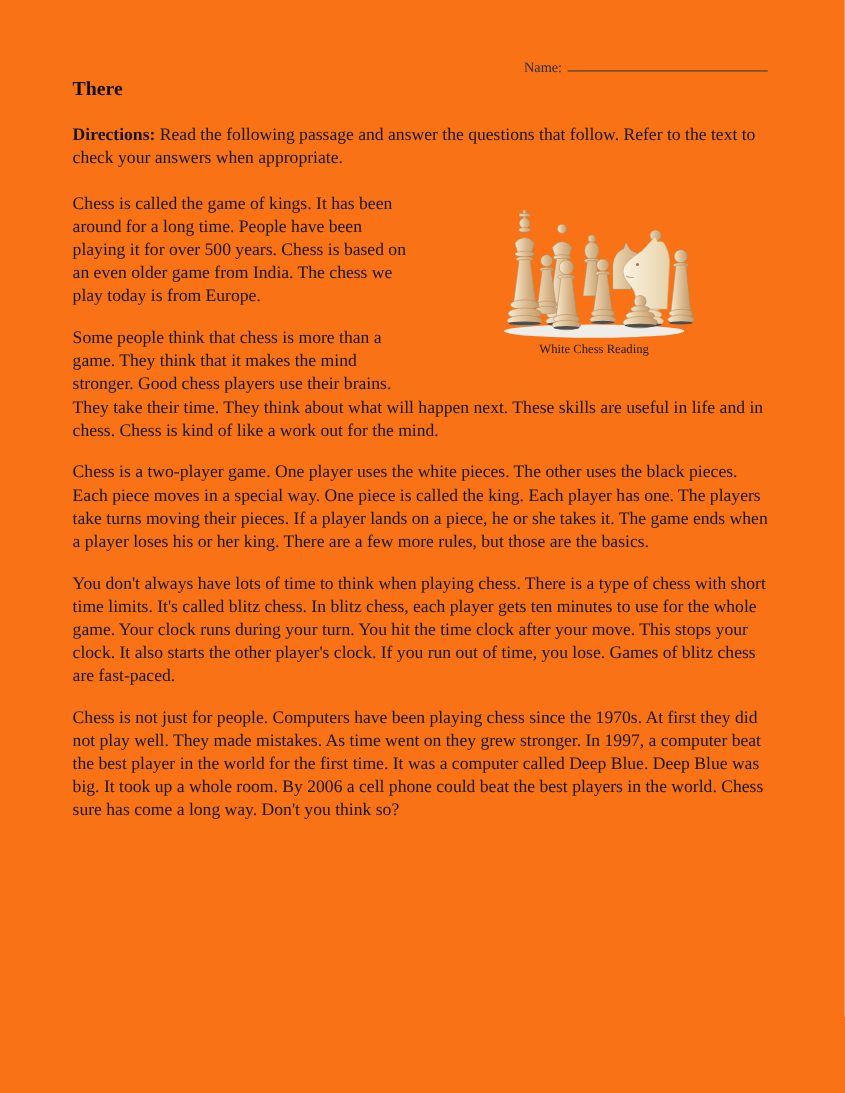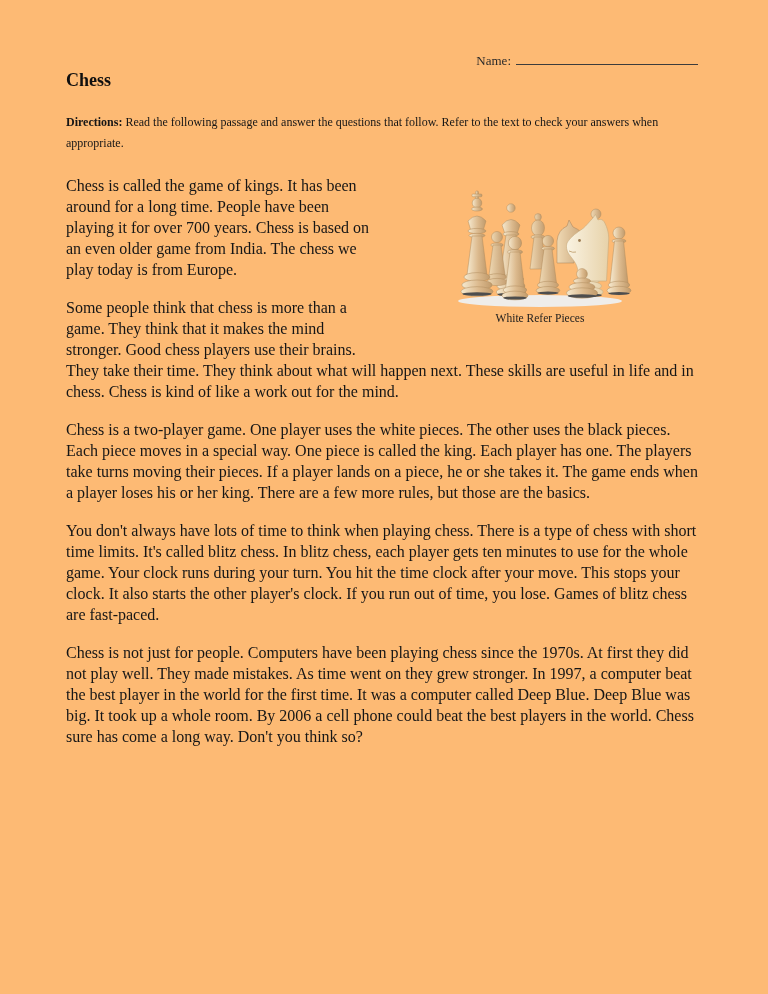--- a/index.html
+++ b/index.html
@@ -6,21 +6,21 @@
   body {
     width:768px; height:994px;
     font-family:"Liberation Serif", serif;
     color:#161616;
     overflow:hidden;
   }
   .page {
     box-sizing:border-box;
     width:768px; height:994px;
     padding:52px 68px 0 66px;
-    background:#fdba74;
+    background:#f97316;
   }
   .name-row {
     text-align:right;
     font-size:13px;
     line-height:16px;
     padding-right:2px;
     color:#2a2a2a;
   }
   .name-line {
     display:inline-block;
@@ -33,21 +33,21 @@
   h1.title, h2.subtitle {
     font-size:18px;
     line-height:23px;
     font-weight:bold;
     margin:0;
     color:#0f0f0f;
   }
   h1.title { margin-top:7px; }
   .directions {
     margin:20px 0 0 0;
-    font-size:12px;
+    font-size:16px;
     line-height:21px;
   }
   .passage {
     margin-top:21px;
     font-size:16px;
     line-height:21px;
   }
   .passage p { margin:0 0 17px 0; }
   .passage p:last-child { margin-bottom:0;font-family:Liberation Serif, serif; }
   figure.photo {
@@ -69,21 +69,21 @@
 </style>
 </head>
 <body>
 
 <div class="page">
 
   <div class="name-row">
     <span>Name:</span><span class="name-line"></span>
   </div>
 
-  <h2 class="subtitle">Chess</h2>
+  <h2 class="subtitle">There</h2>
 
   <p class="directions">
     <strong>Directions:</strong>
     <span>Read the following passage and answer the questions that follow. Refer to the text to check your answers when appropriate.</span>
   </p>
 
   <div class="passage">
 
     <figure class="photo">
       <svg width="190" height="132" viewBox="0 0 190 132" xmlns="http://www.w3.org/2000/svg">
@@ -199,23 +199,23 @@
 
         <g stroke="#b08c5e" stroke-width="0.5" fill="url(#woodA)">
           <circle cx="174" cy="56" r="6"></circle>
           <ellipse cx="174" cy="64" rx="7" ry="2.2"></ellipse>
           <path d="M169.5 64 L178.5 64 L183 106 L165 106 Z"></path>
           <ellipse cx="174" cy="108" rx="10.8" ry="3.8"></ellipse>
           <ellipse cx="174" cy="113.5" rx="12" ry="4.2"></ellipse>
           <ellipse cx="174" cy="116.5" rx="10.8" ry="1.5" fill="#4d4d4d" stroke="none"></ellipse>
         </g>
       </svg>
-      <figcaption>White Refer Pieces</figcaption>
+      <figcaption>White Chess Reading</figcaption>
     </figure>
 
-    <p>Chess is called the game of kings. It has been around for a long time. People have been playing it for over 700 years. Chess is based on an even older game from India. The chess we play today is from Europe.</p>
+    <p>Chess is called the game of kings. It has been around for a long time. People have been playing it for over 500 years. Chess is based on an even older game from India. The chess we play today is from Europe.</p>
     <p>Some people think that chess is more than a game. They think that it makes the mind stronger. Good chess players use their brains. They take their time. They think about what will happen next. These skills are useful in life and in chess. Chess is kind of like a work out for the mind.</p>
     <p>Chess is a two-player game. One player uses the white pieces. The other uses the black pieces. Each piece moves in a special way. One piece is called the king. Each player has one. The players take turns moving their pieces. If a player lands on a piece, he or she takes it. The game ends when a player loses his or her king. There are a few more rules, but those are the basics.</p>
     <p>You don't always have lots of time to think when playing chess. There is a type of chess with short time limits. It's called blitz chess. In blitz chess, each player gets ten minutes to use for the whole game. Your clock runs during your turn. You hit the time clock after your move. This stops your clock. It also starts the other player's clock. If you run out of time, you lose. Games of blitz chess are fast-paced.</p>
     <p>Chess is not just for people. Computers have been playing chess since the 1970s. At first they did not play well. They made mistakes. As time went on they grew stronger. In 1997, a computer beat the best player in the world for the first time. It was a computer called Deep Blue. Deep Blue was big. It took up a whole room. By 2006 a cell phone could beat the best players in the world. Chess sure has come a long way. Don't you think so?</p>
 
   </div>
 </div>
 
 </body></html>

